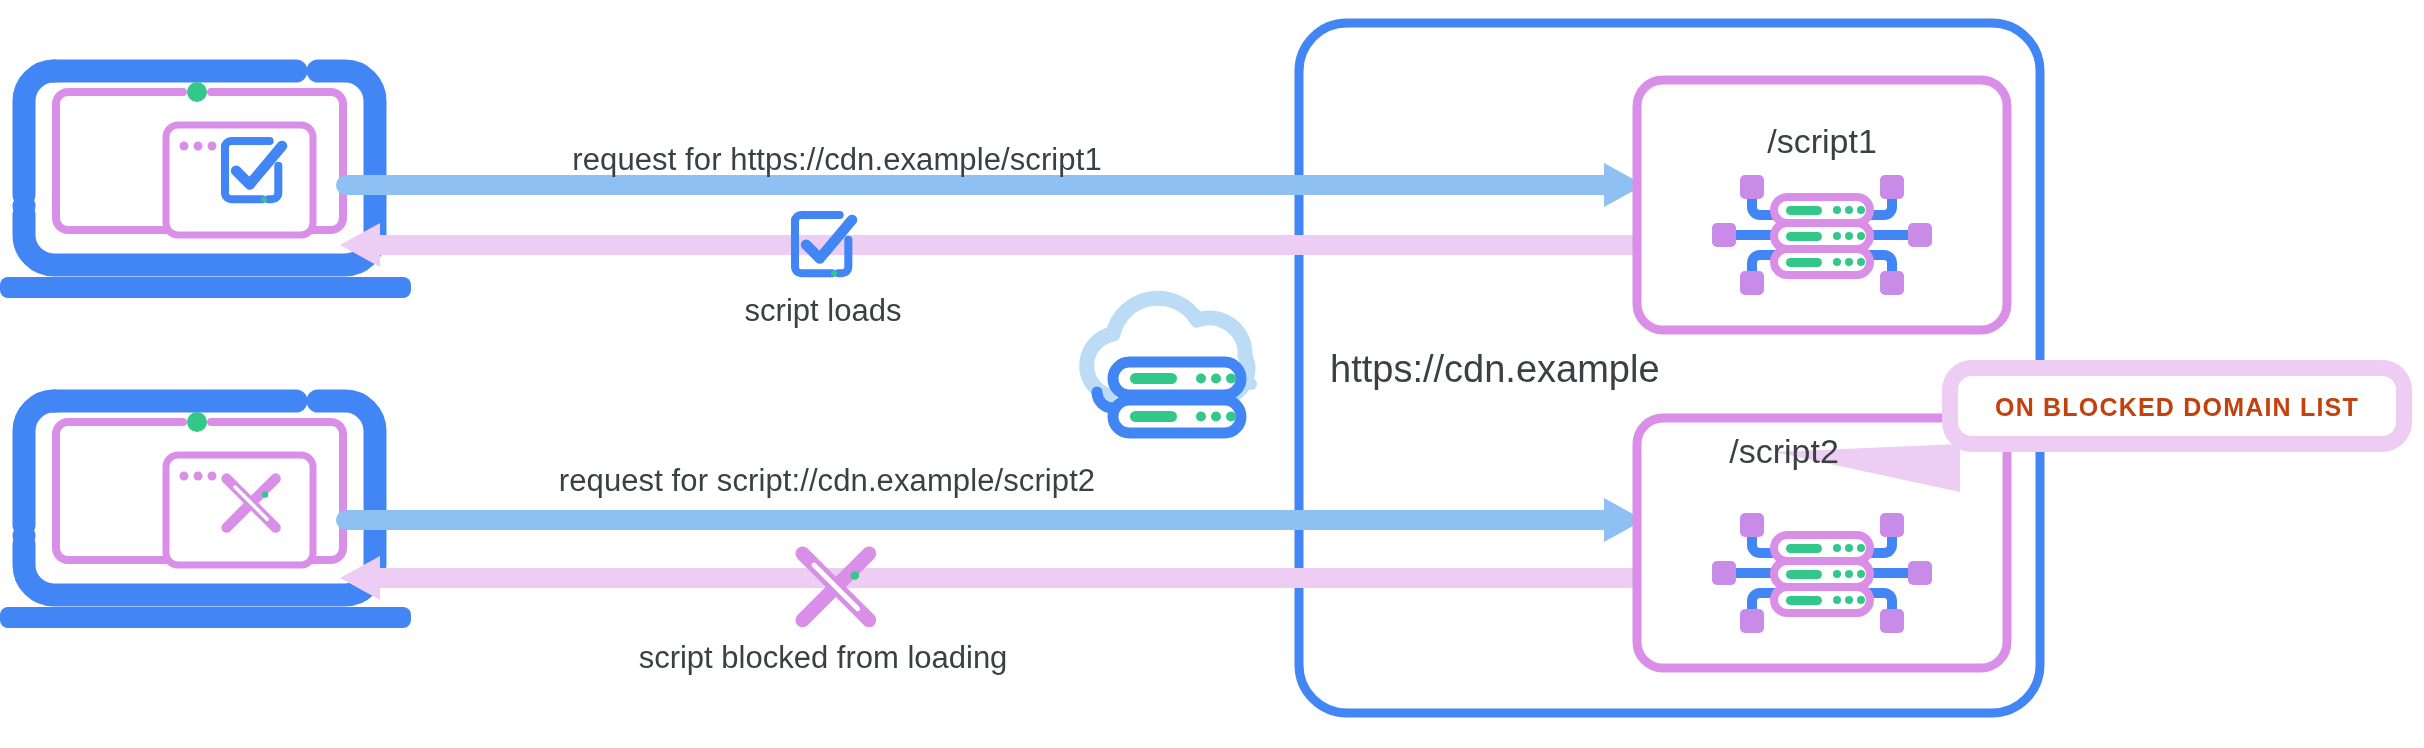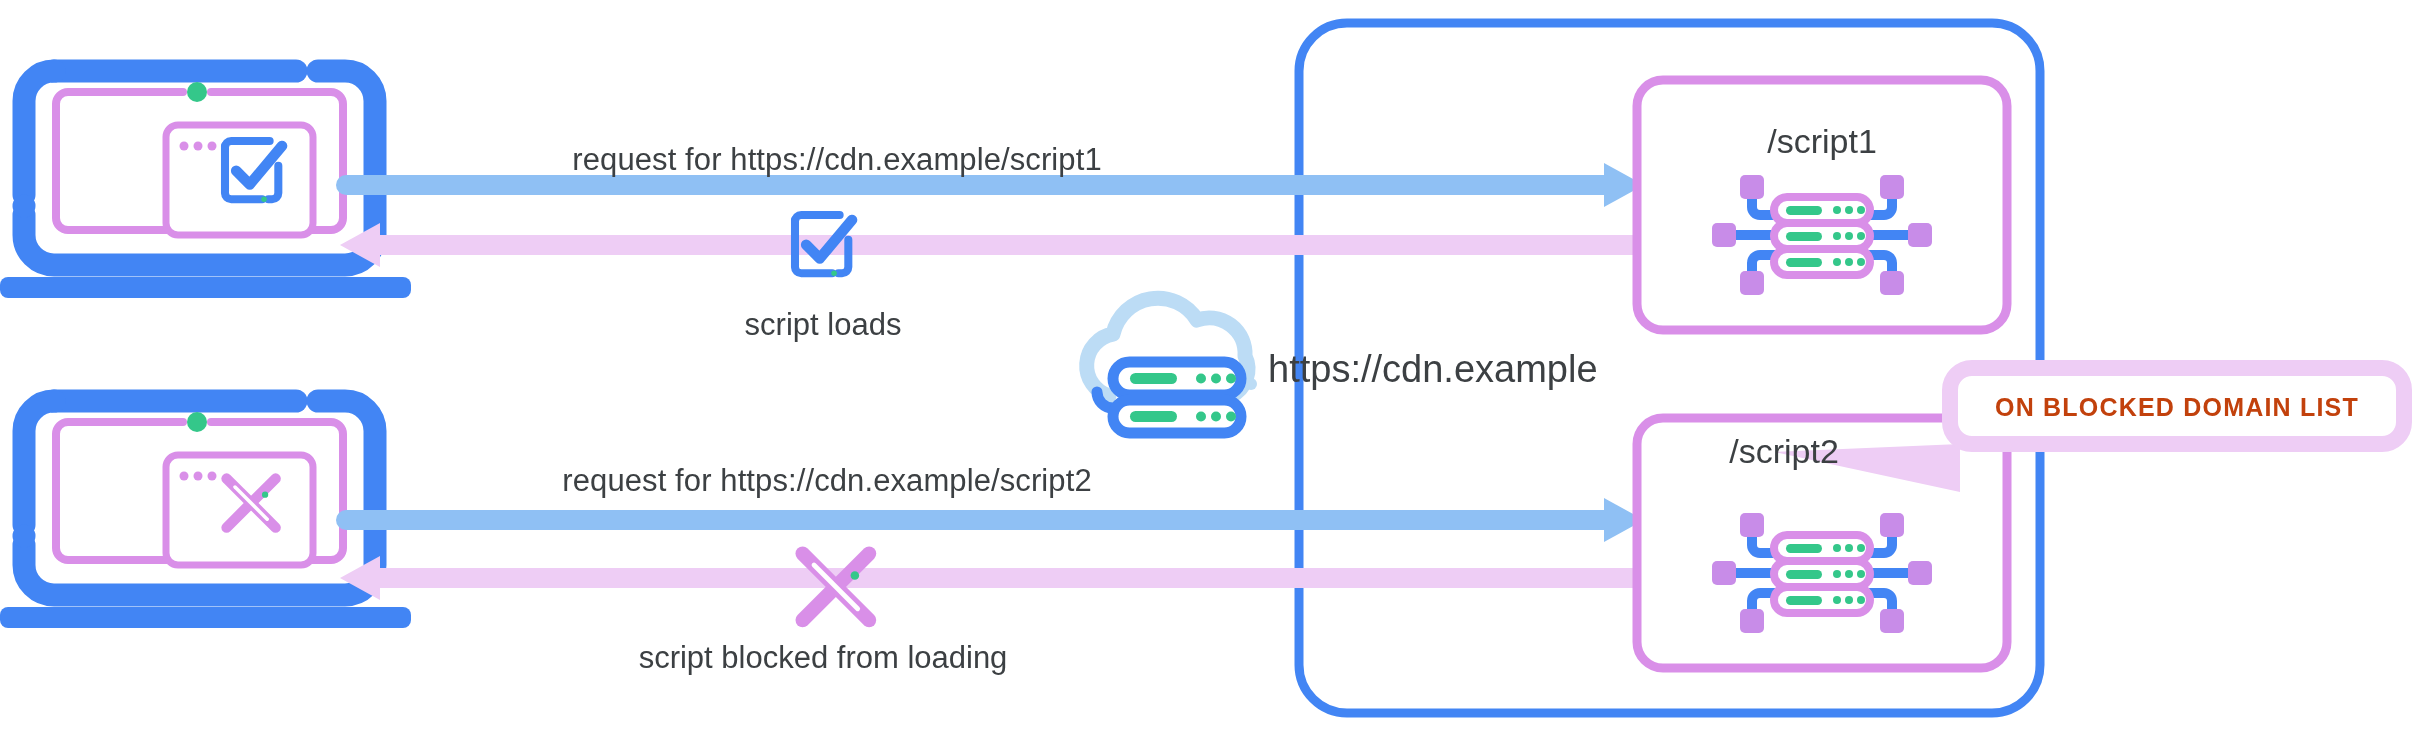--- a/index.html
+++ b/index.html
@@ -199,29 +199,29 @@
 
       <path d="M1960,444 L1775,452 L1960,492 Z" fill="#eecdf5"></path>
       <rect x="1950" y="368" width="454" height="76" rx="22" ry="22" fill="#ffffff" stroke="#eecdf5" stroke-width="16"></rect>
     </g>
   </svg>
 
   <div class="lbl req-label center" style="left:837px;top:142px;">
     <span>request for </span><b>https://cdn.example/script1</b>
   </div>
 
-  <div class="lbl status-label center" style="left:823px;top:307px;">script loads</div>
+  <div class="lbl status-label center" style="left:823px;top:293px;">script loads</div>
 
   <div class="lbl req-label center" style="left:827px;top:463px;">
-    <span>request for </span><b>https://cdn.example/script2</b>
+    <span>request for </span><b>script://cdn.example/script2</b>
   </div>
 
   <div class="lbl status-label center" style="left:823px;top:640px;">script blocked from loading</div>
 
-  <div class="lbl cdn-label" style="left:1268px;top:348px;">https://cdn.example</div>
+  <div class="lbl cdn-label" style="left:1330px;top:348px;">https://cdn.example</div>
 
   <div class="lbl script-label center" style="left:1822px;top:94px;margin-top:28px;">/script1</div>
 
   <div class="lbl script-label center" style="left:1784px;top:432px;">/script2</div>
 
   <div class="lbl callout-text center" style="left:2177px;top:393px;">ON BLOCKED DOMAIN LIST</div>
 
 </div>
 
 </body></html>

